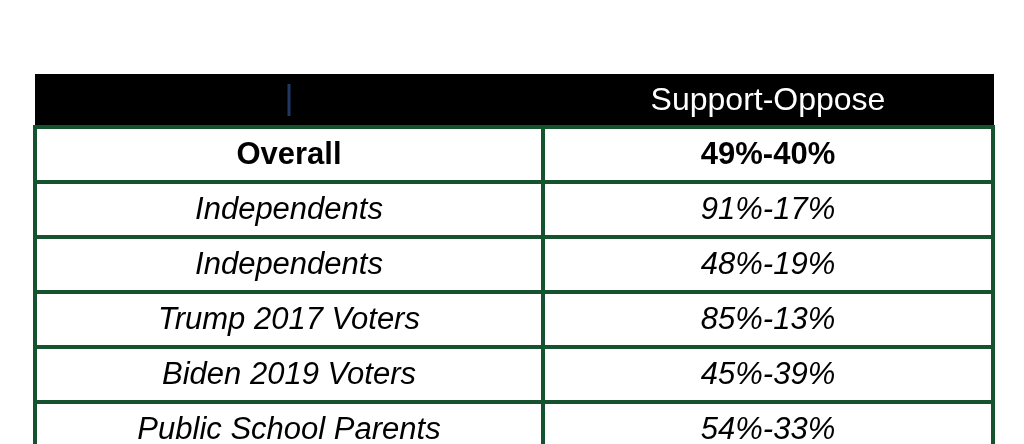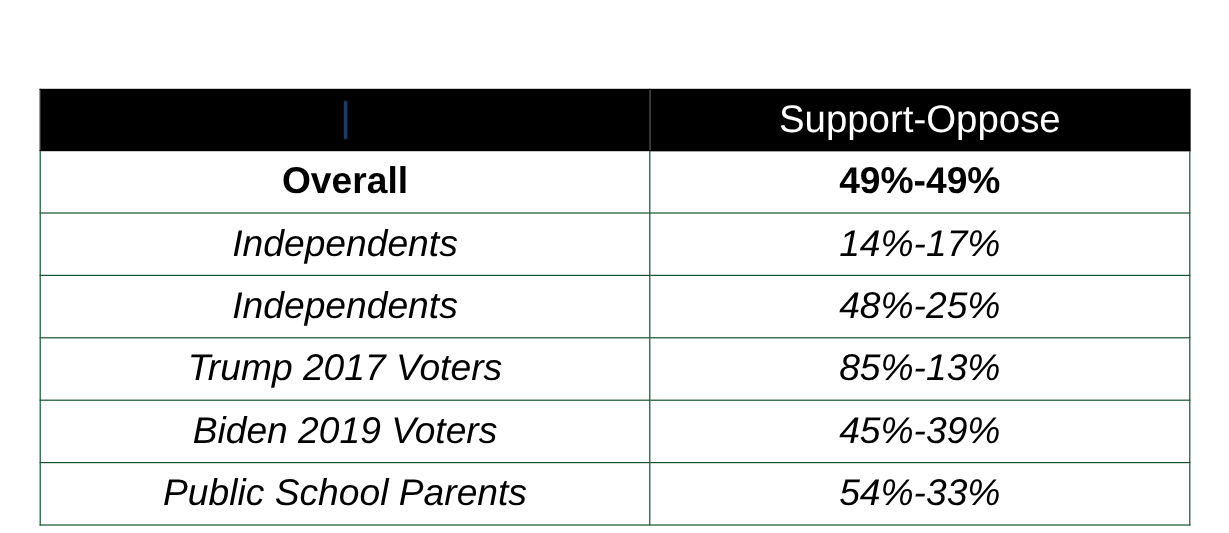--- a/index.html
+++ b/index.html
@@ -30,21 +30,21 @@
     border-collapse: collapse;
     table-layout: fixed;
     width: 958px;
     background: #ffffff;
   }
   table.poll col.c1 { width: 508px; }
   table.poll col.c2 { width: 450px; }
 
   table.poll th,
   table.poll td {
-    border: 1px solid #14532d;
+    border: 4px solid #14532d;
     text-align: center;
     vertical-align: middle;
     padding: 0;
     height: 51px;
     font-size: 31px;
     line-height: 1.1;
     color: #000000;
   }
   
   tr.header-row th {
@@ -102,29 +102,29 @@
           <th class="corner">
             <span class="caret" style="background: rgb(31, 56, 100);"></span>
             <span class="hdr-label"></span>
           </th>
           <th>Support-Oppose</th>
         </tr>
       </thead>
       <tbody>
         <tr class="overall-row">
           <td class="label">Overall</td>
-          <td class="value">49%-49%</td>
+          <td class="value">49%-40%</td>
         </tr>
         <tr>
           <td class="label">Independents</td>
-          <td class="value">14%-17%</td>
+          <td class="value">91%-17%</td>
         </tr>
         <tr>
           <td class="label">Independents</td>
-          <td class="value">48%-25%</td>
+          <td class="value">48%-19%</td>
         </tr>
         <tr>
           <td class="label">Trump 2017 Voters</td>
           <td class="value">85%-13%</td>
         </tr>
         <tr>
           <td class="label">Biden 2019 Voters</td>
           <td class="value">45%-39%</td>
         </tr>
         <tr>

